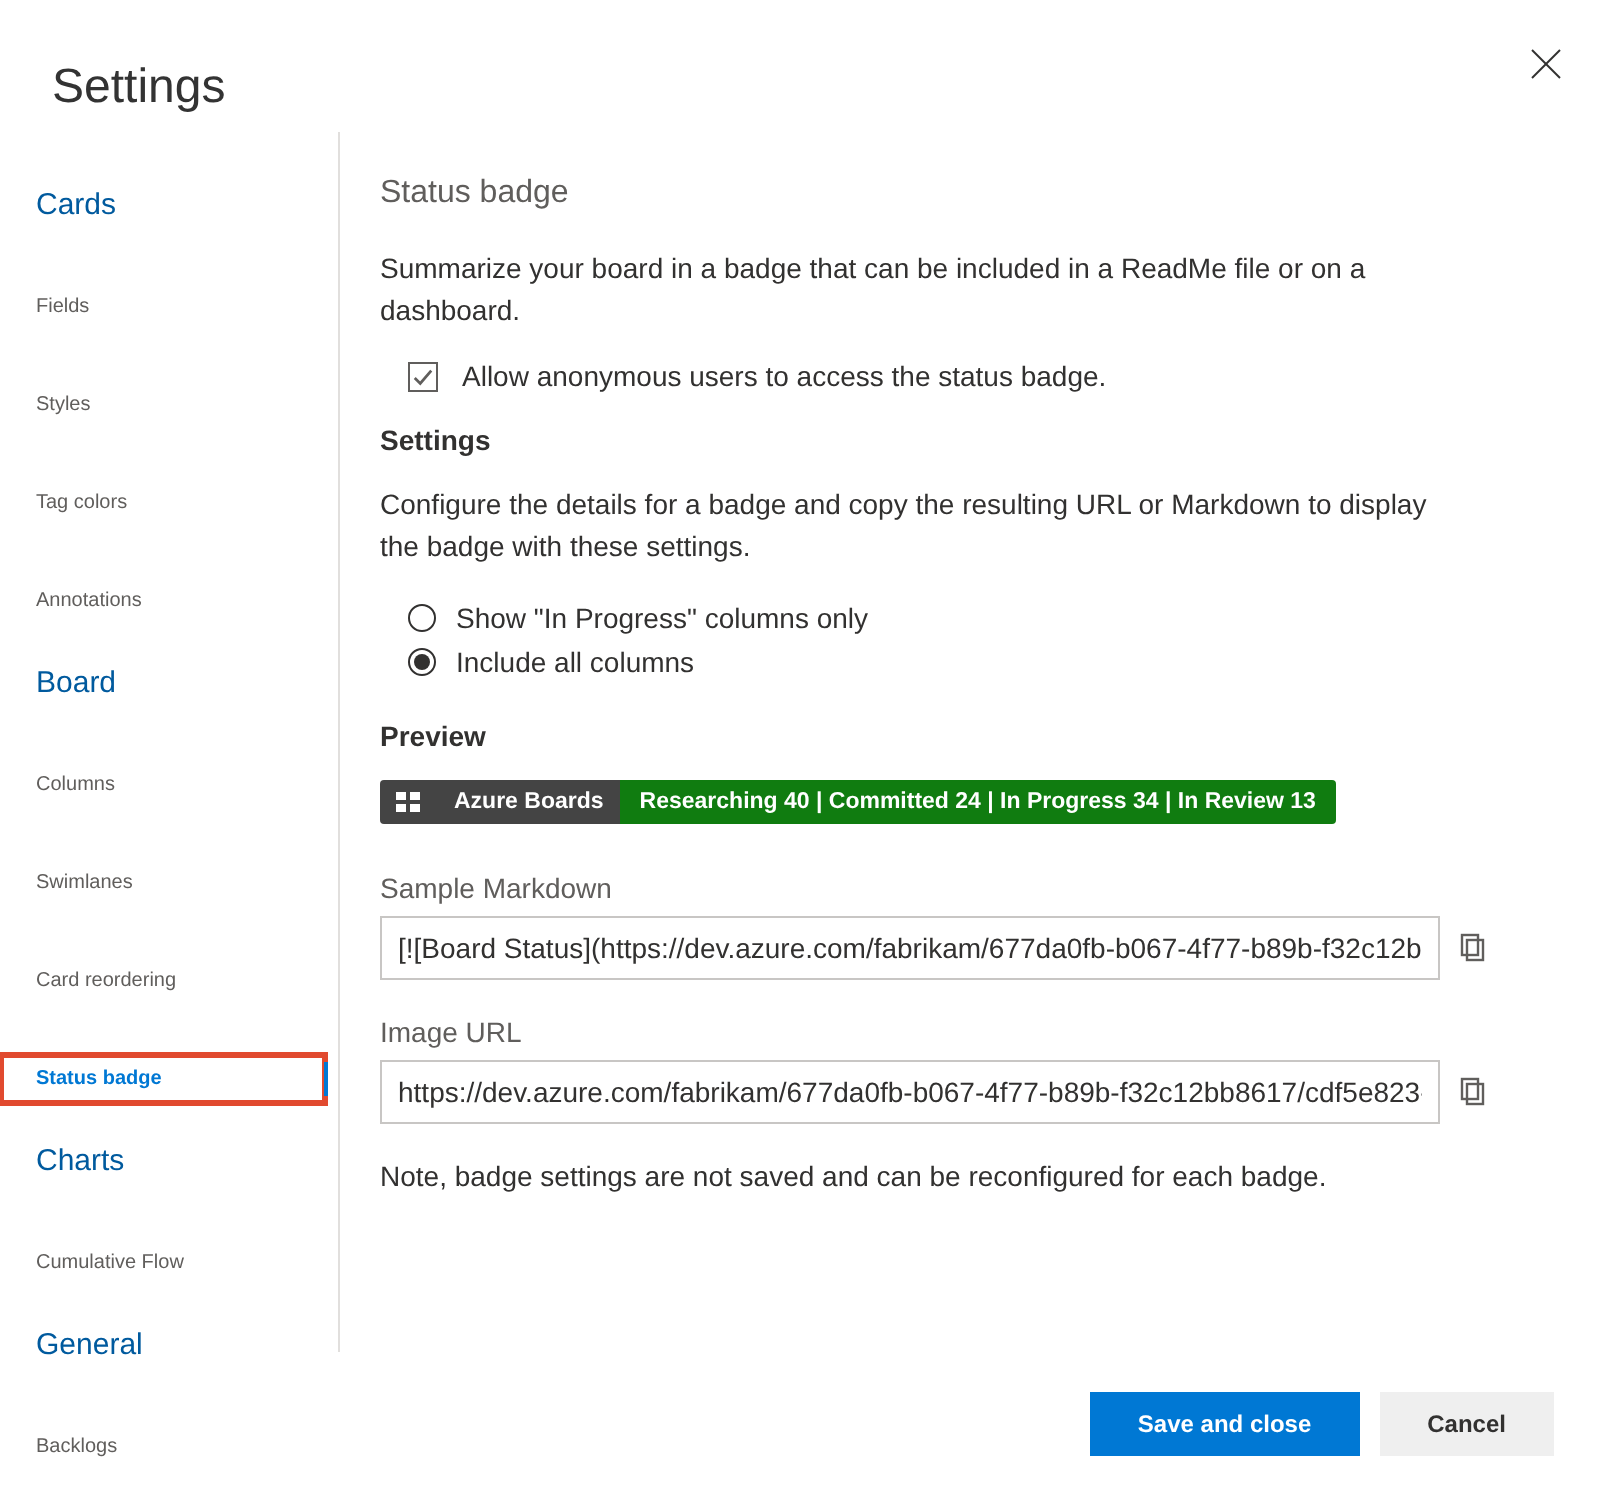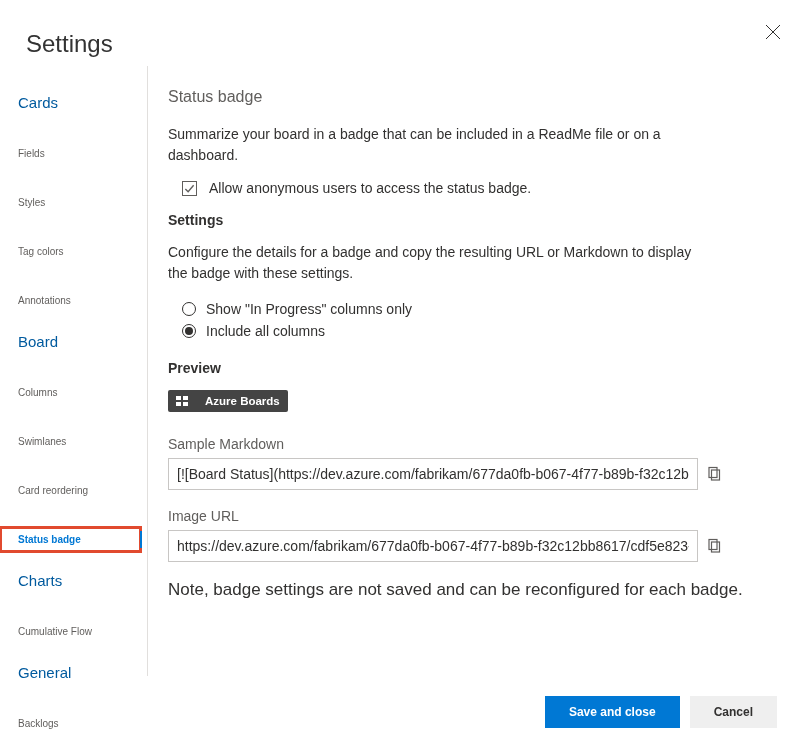--- a/index.html
+++ b/index.html
@@ -30,21 +30,21 @@
     margin-top: -4px;
     padding: 4px;
   }
   .close-icon svg { display: block; }
   .body {
     display: flex;
     flex-direction: row;
     height: 610px;
   }
   .sidebar {
-    width: 148px;
+    width: 170px;
     border-right: 1px solid #e1dfdd;
     padding-top: 22px;
     padding-left: 0;
   }
   .side-group-title {
     color: #005a9e;
     font-size: 15px;
     font-weight: 400;
     padding: 6px 0 6px 18px;
     margin-top: 14px;
@@ -194,21 +194,21 @@
     overflow: hidden;
     text-overflow: clip;
   }
   .copy-icon {
     width: 16px; height: 16px;
     cursor: pointer;
     color: #605e5c;
   }
   .note {
     color: #323130;
-    font-size: 17px;
+    font-size: 14px;
     margin-top: 2px;
   }
   .footer {
     position: absolute;
     bottom: 18px;
     right: 24px;
     display: flex;
     gap: 10px;
   }
   .btn {
@@ -299,20 +299,23 @@
         <span class="badge-left-icon">
           <svg viewBox="0 0 12 12" width="12" height="12" fill="#fff">
             <rect x="0" y="1" width="5" height="4"></rect>
               <rect x="7" y="1" width="5" height="4"></rect>
             <rect x="0" y="7" width="5" height="4"></rect>
               <rect x="7" y="7" width="5" height="4"></rect>
           </svg>
         </span>
         <span>Azure Boards</span>
       </div>
+      <div class="badge-right">
+        <span>Researching 40 | Committed 24 | In Progress 34 | In Review 13</span>
+      </div>
     </div>
 
     <div class="field-label">Sample Markdown</div>
     <div class="field-row">
       <input class="text-input" type="text" readonly="" value="[![Board Status](https://dev.azure.com/fabrikam/677da0fb-b067-4f77-b89b-f32c12bb86" style="">
       <span class="copy-icon">
         <svg viewBox="0 0 16 16" width="16" height="16" fill="none" stroke="#605e5c" stroke-width="1.2">
           <rect x="3" y="1.5" width="8" height="10"></rect>
             <rect x="5.5" y="4" width="8" height="10"></rect>
         </svg>

